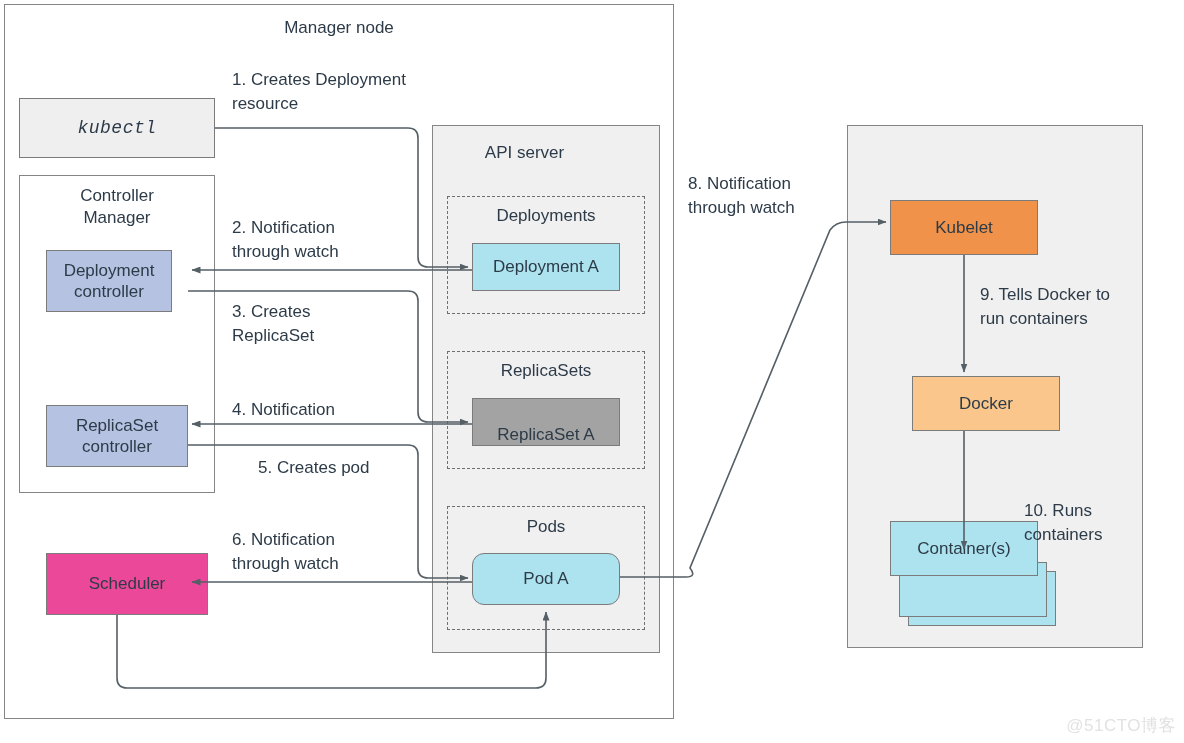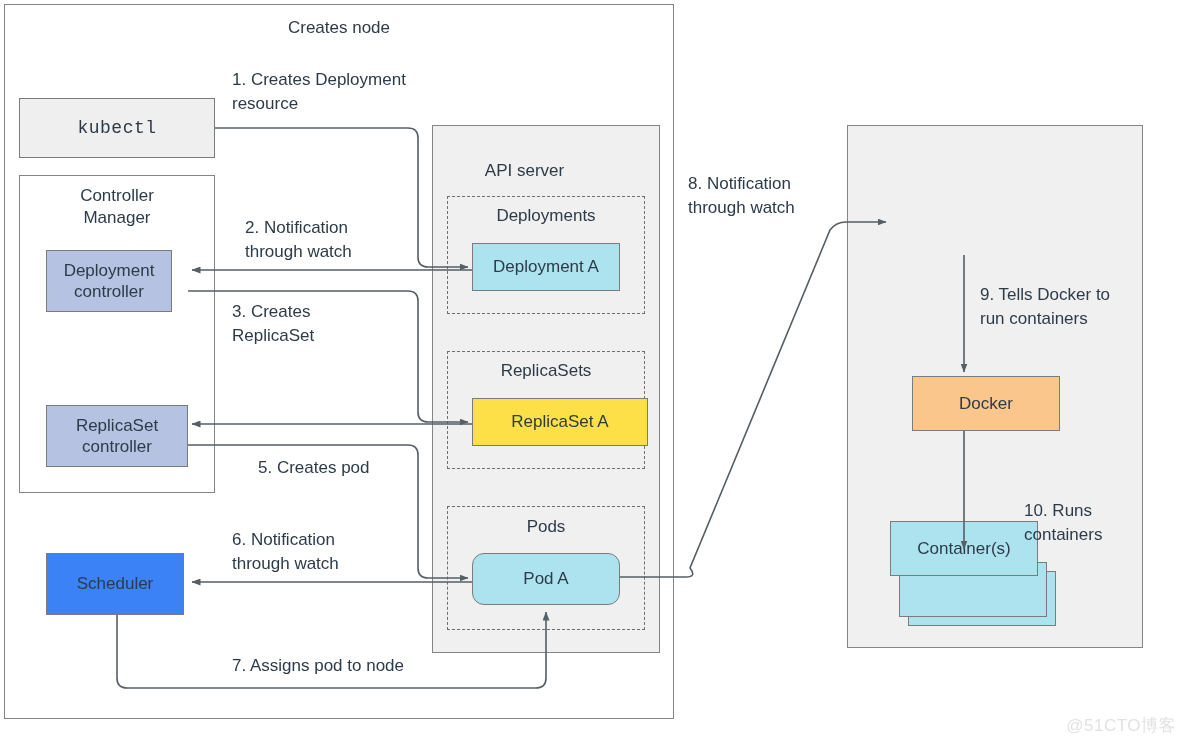--- a/index.html
+++ b/index.html
@@ -60,20 +60,21 @@
     font-size: 17px;
     line-height: 1.42;
     color: #2d3b48;
     white-space: pre-line;
     text-align: left;
   }
   .mono {
     font-family: "Liberation Mono", "DejaVu Sans Mono", monospace;
     font-size: 18px;
     letter-spacing: 0.5px;
+    font-style: italic;
   }
   svg.wires {
     position: absolute;
     left: 0;
     top: 0;
     width: 1184px;
     height: 743px;
     overflow: visible;
     pointer-events: none;
   }
@@ -97,94 +98,97 @@
     border: 1.4px solid #7b7b7b;
     background: #ade3ef;
   }
 </style>
 </head>
 <body>
 
 <div id="canvas">
 
   <div class="frame" style="left:4px; top:4px; width:670px; height:715px;"></div>
-  <div class="frame-title" style="left:4px; width:670px; top:18px;">Creates node</div>
+  <div class="frame-title" style="left:4px; width:670px; top:18px;">Manager node</div>
 
   <div class="box mono" style="left:19px; top:98px; width:196px; height:60px; background:#efefef;">
     <span>kubectl</span>
   </div>
 
   <div class="frame" style="left:19px; top:175px; width:196px; height:318px;"></div>
   <div class="frame-title" style="left:19px; width:196px; top:185px; white-space:pre-line; line-height:1.3;">Controller
 Manager</div>
 
   <div class="box" style="left:46px; top:250px; width:126px; height:62px; background:#b6c2e2;">
     <span style="white-space:pre-line;">Deployment
 controller</span>
   </div>
 
   <div class="box" style="left:46px; top:405px; width:142px; height:62px; background:#b6c2e2;">
     <span style="white-space:pre-line;">ReplicaSet
 controller</span>
   </div>
 
-  <div class="box" style="left:46px; top:553px; width:138px; height:62px; background:#3b82f6;">
+  <div class="box" style="left:46px; top:553px; width:162px; height:62px; background:#ec4899;">
     <span>Scheduler</span>
   </div>
 
   <div class="frame frame-shaded" style="left:432px; top:125px; width:228px; height:528px;"></div>
-  <div class="frame-title" style="left:432px; width:185px; top:161px;">API server</div>
+  <div class="frame-title" style="left:432px; width:185px; top:143px;">API server</div>
 
   <div class="dashed" style="left:447px; top:196px; width:198px; height:118px;"></div>
   <div class="frame-title" style="left:447px; width:198px; top:206px;">Deployments</div>
   <div class="box" style="left:472px; top:243px; width:148px; height:48px; background:#ade3ef;">
     <span>Deployment A</span>
   </div>
 
   <div class="dashed" style="left:447px; top:351px; width:198px; height:118px;"></div>
   <div class="frame-title" style="left:447px; width:198px; top:361px;">ReplicaSets</div>
-  <div class="box" style="left:472px; top:398px; width:176px; height:48px; background:#fde047;">
+  <div class="box" style="left:472px; top:398px; width:148px; height:48px; background:#a3a3a3;align-items:flex-end;">
     <span>ReplicaSet A</span>
   </div>
 
   <div class="dashed" style="left:447px; top:506px; width:198px; height:124px;"></div>
   <div class="frame-title" style="left:447px; width:198px; top:517px;">Pods</div>
   <div class="box" style="left:472px; top:553px; width:148px; height:52px; background:#ade3ef; border-radius:12px;">
     <span>Pod A</span>
   </div>
 
   <div class="frame frame-shaded" style="left:847px; top:125px; width:296px; height:523px;"></div>
 
+  <div class="box" style="left:890px; top:200px; width:148px; height:55px; background:#f09249;">
+    <span>Kubelet</span>
+  </div>
 
   <div class="box" style="left:912px; top:376px; width:148px; height:55px; background:#fac68c;">
     <span>Docker</span>
   </div>
 
   <div class="stack-shadow" style="left:908px; top:571px; width:148px; height:55px;"></div>
   <div class="stack-shadow" style="left:899px; top:562px; width:148px; height:55px;"></div>
   <div class="box" style="left:890px; top:521px; width:148px; height:55px; background:#ade3ef;">
     <span>Container(s)</span>
   </div>
 
   <div class="label" style="left:232px; top:68px; width:230px;">1. Creates Deployment
       resource</div>
 
-  <div class="label" style="left:232px; top:216px; width:210px;margin-left:13px;">2. Notification
+  <div class="label" style="left:232px; top:216px; width:210px;">2. Notification
      through watch</div>
 
   <div class="label" style="left:232px; top:300px; width:210px;">3. Creates
      ReplicaSet</div>
 
+  <div class="label" style="left:232px; top:398px; width:210px;">4. Notification</div>
 
   <div class="label" style="left:232px; top:456px; width:210px;margin-left:26px;">5. Creates pod</div>
 
   <div class="label" style="left:232px; top:528px; width:210px;">6. Notification
      through watch</div>
 
-  <div class="label" style="left:232px; top:654px; width:250px;">7. Assigns pod to node</div>
 
   <div class="label" style="left:688px; top:172px; width:180px;">8. Notification
      through watch</div>
 
   <div class="label" style="left:980px; top:283px; width:190px;">9. Tells Docker to
      run containers</div>
 
   <div class="label" style="left:1024px; top:466px; width:170px;margin-top:33px;">10. Runs
        containers</div>
 

